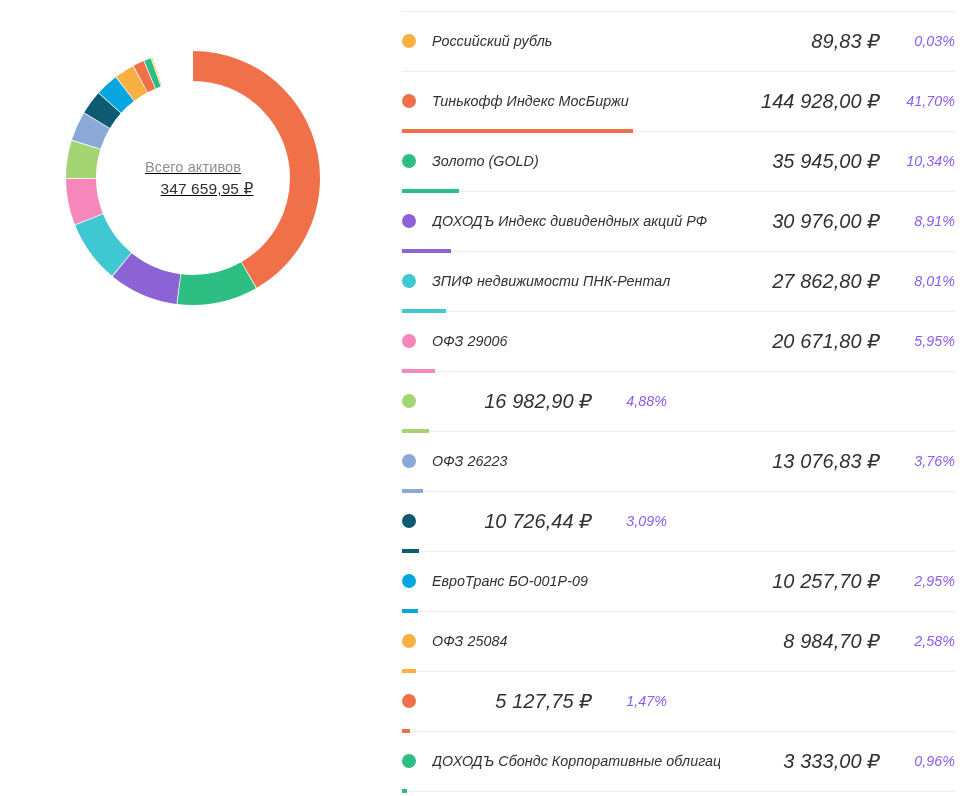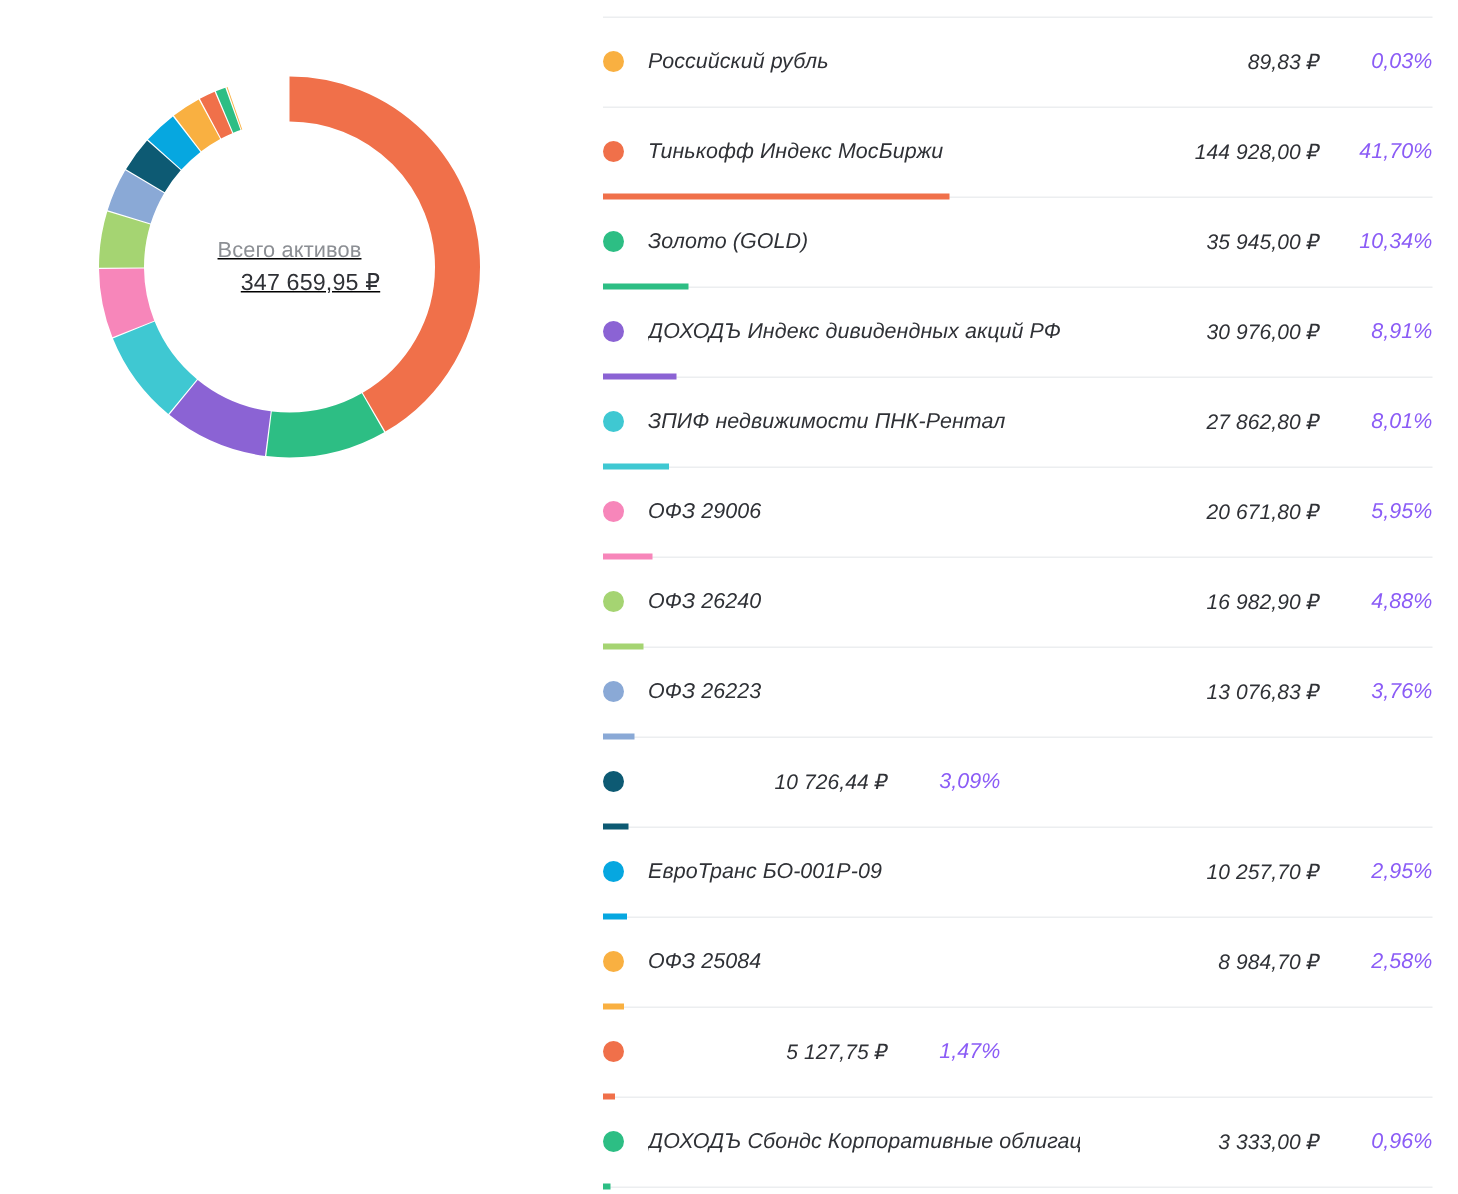--- a/index.html
+++ b/index.html
@@ -107,21 +107,21 @@
     font-size: 14.3px;
     color: #2f3136;
     letter-spacing: 0.05px;
     white-space: nowrap;
     overflow: hidden;
   }
   .row-value {
     flex: 0 0 auto;
     width: 160px;
     text-align: right;
-    font-size: 14px;
+    font-size: 20px;
     color: #2f3136;
     letter-spacing: 0.05px;
     white-space: nowrap;
   }
   .row-pct {
     flex: 0 0 auto;
     width: 75px;
     text-align: right;
     font-size: 14.3px;
     color: #8b5cf6;
@@ -234,21 +234,20 @@
             <span class="row-name">ОФЗ 29006</span>
             <span class="row-value">20 671,80 ₽</span>
             <span class="row-pct">5,95%</span>
           </div>
           <div class="row-bar-track"></div>
           <div class="row-bar-fill" style="width: 32.9035px; background: rgb(247, 134, 186);"></div>
         </div>
         <div class="legend-row">
           <div class="row-main">
             <span class="swatch" style="background: rgb(165, 212, 114);"></span>
-            <span class="row-name">ОФЗ 26240</span>
             <span class="row-value">16 982,90 ₽</span>
             <span class="row-pct">4,88%</span>
           </div>
           <div class="row-bar-track"></div>
           <div class="row-bar-fill" style="width: 26.9864px; background: rgb(165, 212, 114);"></div>
         </div>
         <div class="legend-row">
           <div class="row-main">
             <span class="swatch" style="background: rgb(138, 169, 214);"></span>
             <span class="row-name">ОФЗ 26223</span>

